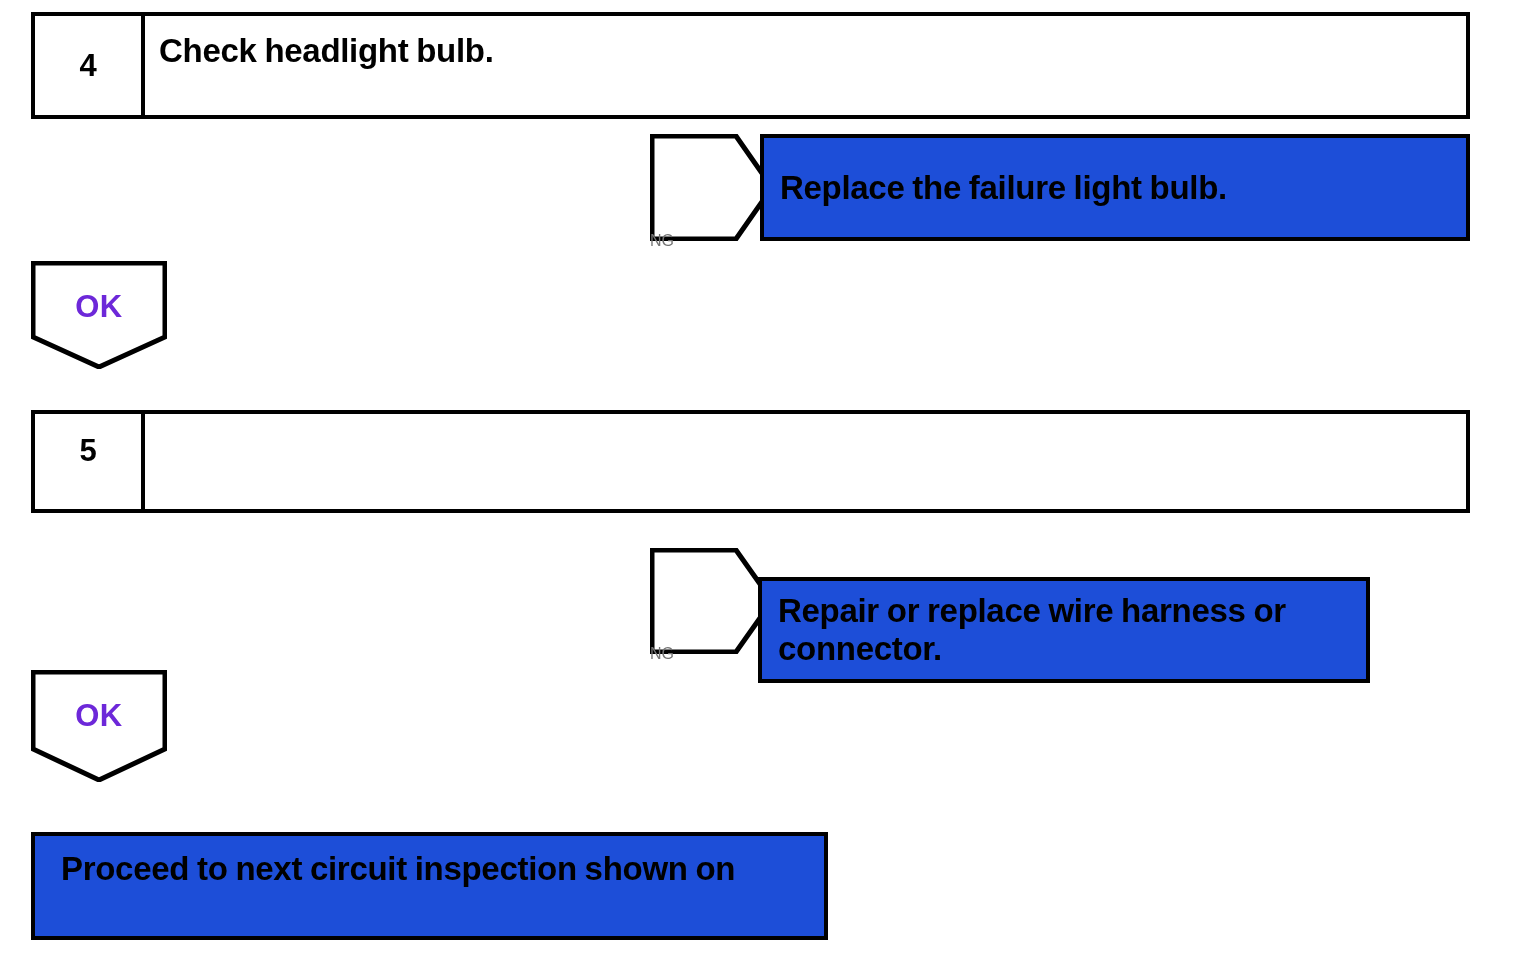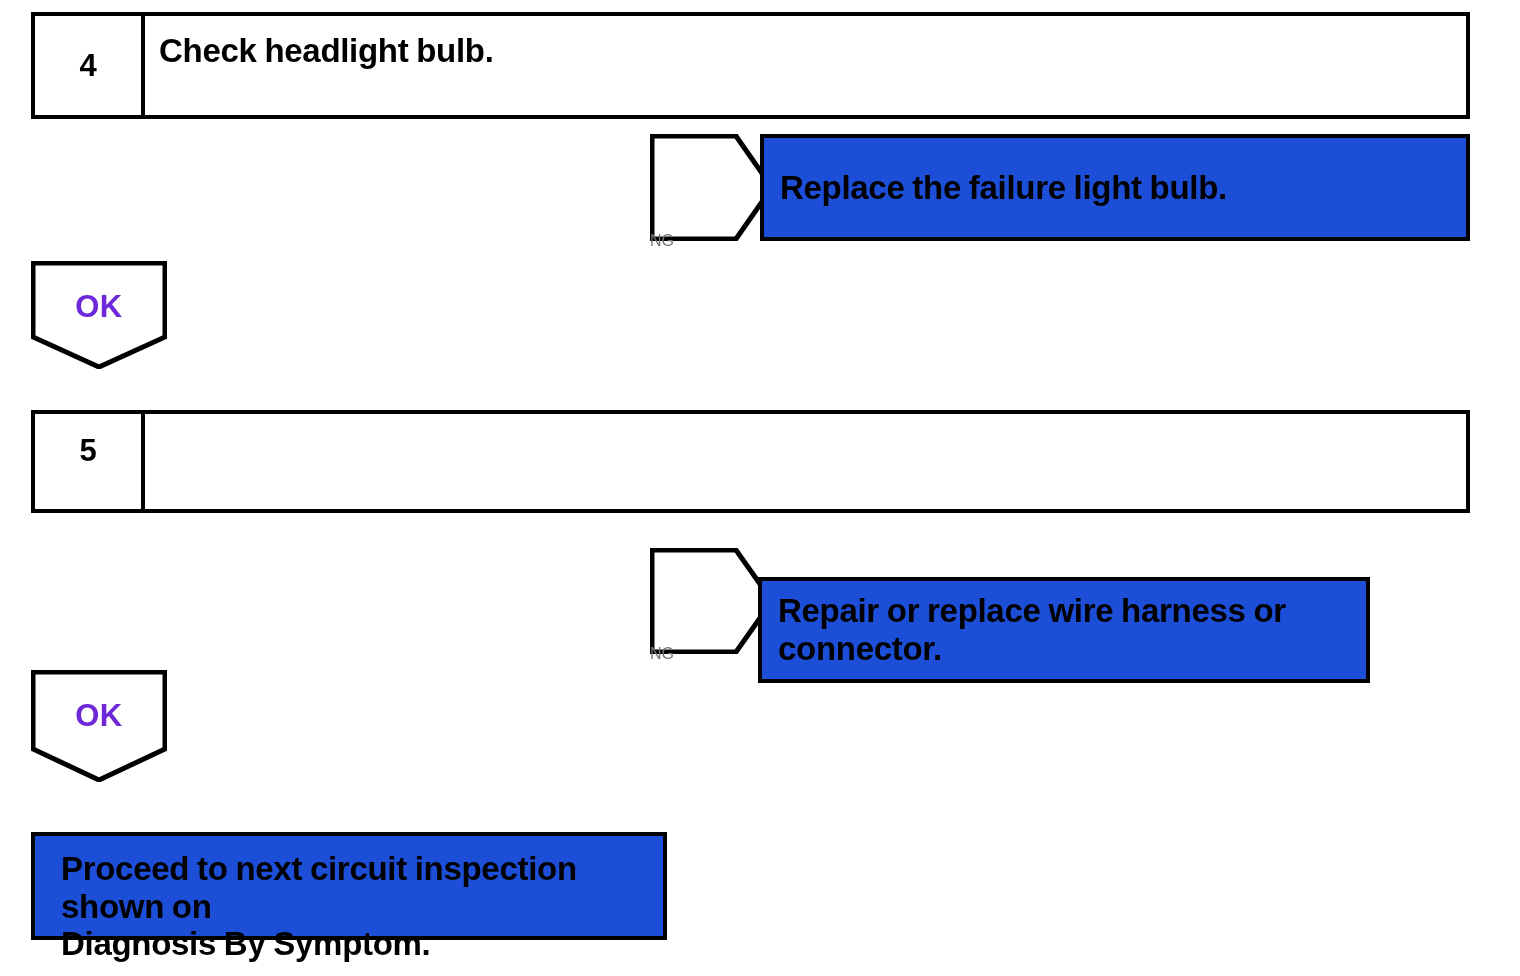--- a/index.html
+++ b/index.html
@@ -146,18 +146,17 @@
   </div>
   <div class="result-box" style="left:758px; top:577px; width:612px; height:106px;">Repair or replace wire harness or connector.</div>
 
   <div class="ok-arrow" style="left:31px; top:670px; width:136px; height:112px;">
     <svg viewBox="0 0 136 112" preserveAspectRatio="none">
       <polygon points="2,2 134,2 134,79 68,110 2,79" fill="#ffffff" stroke="#000000" stroke-width="5" vector-effect="non-scaling-stroke" stroke-linejoin="miter"></polygon>
     </svg>
     <div class="ok-label">OK</div>
   </div>
 
-  <div class="result-box multiline" style="left:31px; top:832px; width:636px; height:108px; flex-direction:column;">
+  <div class="result-box multiline" style="left:31px; top:832px; width:797px; height:108px; flex-direction:column;">
     <div>Proceed to next circuit inspection shown on</div>
-    <div>Diagnosis By Symptom.</div>
   </div>
 
 </div>
 
 </body></html>

